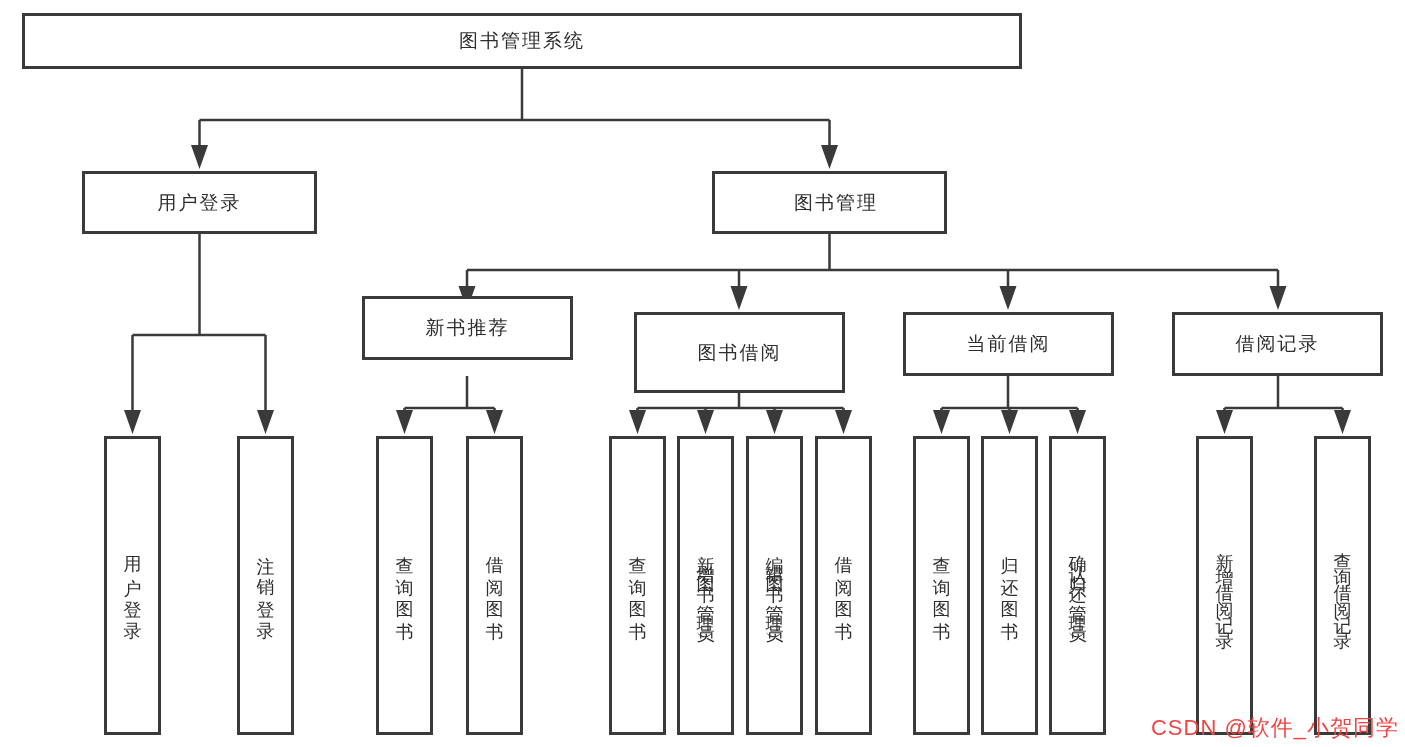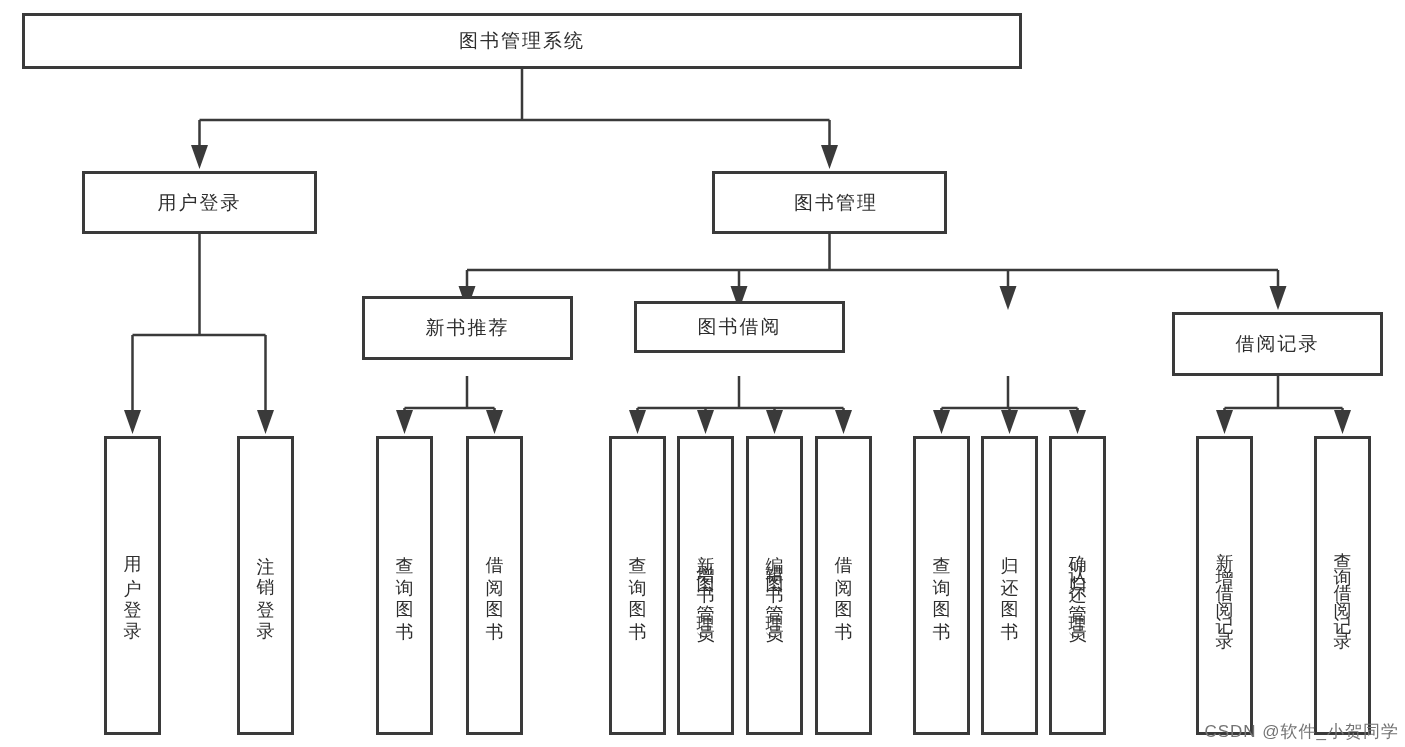--- a/index.html
+++ b/index.html
@@ -19,21 +19,21 @@
   .h{font-size:19px;letter-spacing:2px;white-space:nowrap;}
   .v{
     writing-mode:vertical-rl;text-orientation:mixed;
     font-size:18px;line-height:1;
   }
   .sp4{letter-spacing:22px;}
   .sp6{letter-spacing:16px;}
   .sp9{letter-spacing:10px;}
   .watermark{
     position:absolute;right:6px;bottom:4px;
-    font-size:17px;color:#737373;letter-spacing:1px;white-space:nowrap;
+    font-size:22px;color:#ef4444;letter-spacing:1px;white-space:nowrap;
   }
 </style>
 </head>
 <body>
 
 <div class="canvas">
 
   <svg class="connectors" viewBox="0 0 1405 747" xmlns="http://www.w3.org/2000/svg">
     <g stroke="#3a3a3a" stroke-width="2.5" fill="none">
 
@@ -76,21 +76,22 @@
       <polygon points="1334,410 1351,410 1342.5,434"></polygon>
     </g>
   </svg>
 
   <div class="box h" style="left:22px;top:13px;width:1000px;height:56px;">图书管理系统</div>
 
   <div class="box h" style="left:82px;top:171px;width:235px;height:63px;">用户登录</div>
   <div class="box h" style="left:712px;top:171px;width:235px;height:63px;padding-left:13px;">图书管理</div>
 
   <div class="box h" style="left:362px;top:296px;width:211px;height:64px;">新书推荐</div>
-  <div class="box h" style="left:634px;top:301px;width:211px;height:52px;">图书借阅</div>
+  <div class="box h" style="left:634px;top:312px;width:211px;height:81px;">图书借阅</div>
+  <div class="box h" style="left:903px;top:312px;width:211px;height:64px;">当前借阅</div>
   <div class="box h" style="left:1172px;top:312px;width:211px;height:64px;">借阅记录</div>
 
   <div class="box v sp4" style="left:104px;top:436px;width:57px;height:299px;">用户登录</div>
   <div class="box v sp4" style="left:237px;top:436px;width:57px;height:299px;">注销登录</div>
 
   <div class="box v sp4" style="left:376px;top:436px;width:57px;height:299px;">查询图书</div>
   <div class="box v sp4" style="left:466px;top:436px;width:57px;height:299px;">借阅图书</div>
 
   <div class="box v sp4" style="left:609px;top:436px;width:57px;height:299px;">查询图书</div>
   <div class="box v sp9" style="left:677px;top:436px;width:57px;height:299px;">新增图书（管理员）</div>

